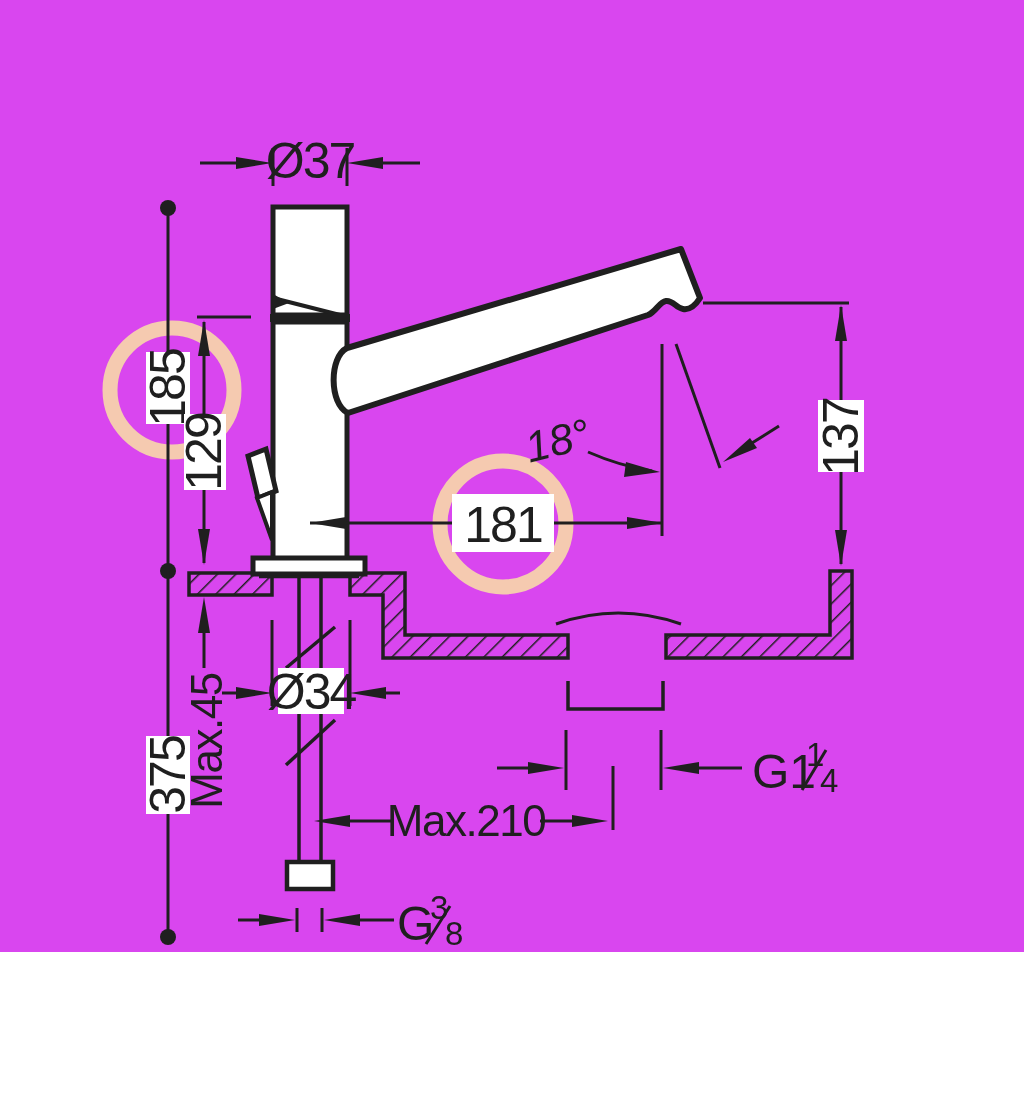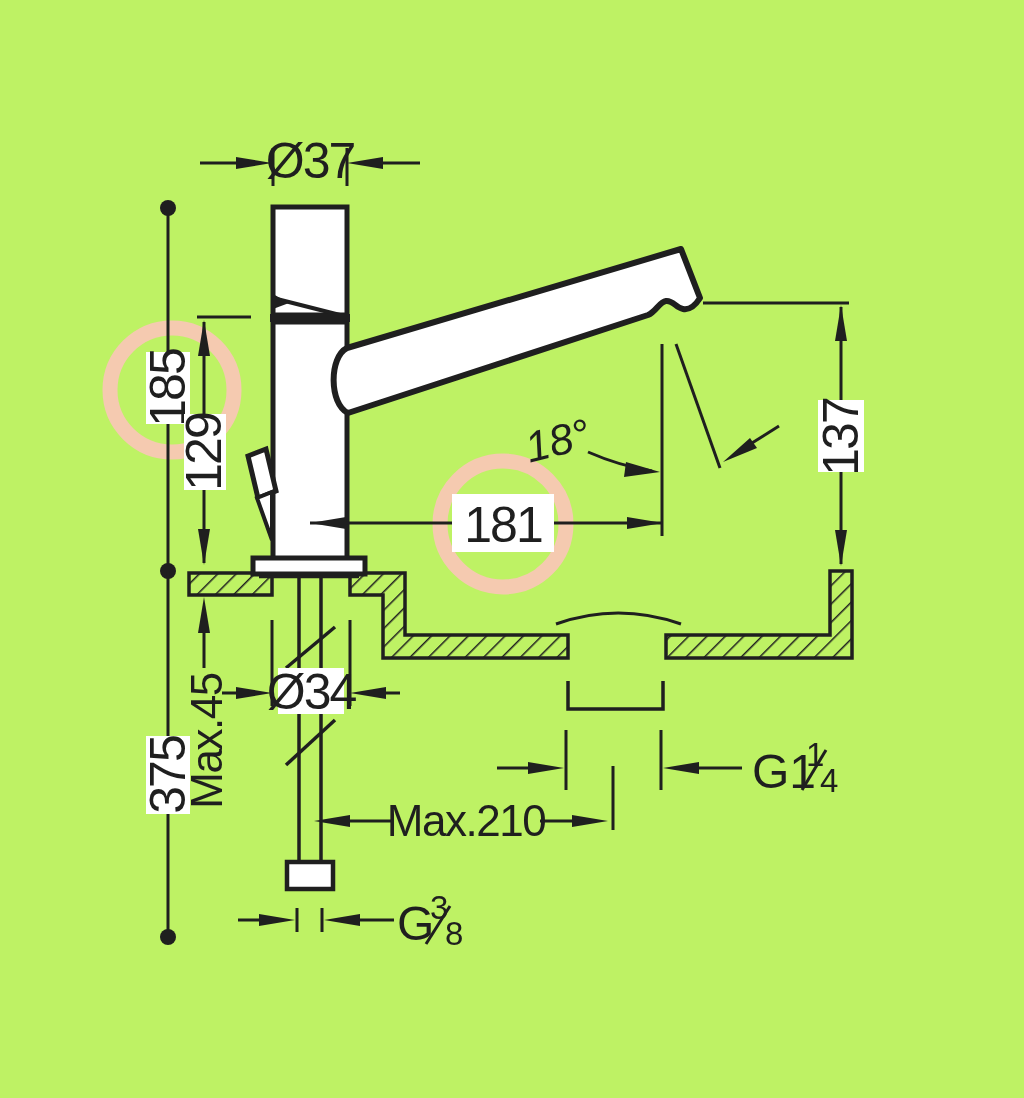--- a/index.html
+++ b/index.html
@@ -1,16 +1,16 @@
 <!DOCTYPE html>
 <html><head>
 <meta charset="utf-8">
 <style>
   html,body{margin:0;padding:0;background:#ffffff;}
-  #stage{position:relative;width:1024px;height:1098px;background:#bef264;overflow:hidden;
+  #stage{position:relative;width:1024px;height:952px;background:#d946ef;overflow:hidden;
          font-family:"Liberation Sans", sans-serif;}
   svg{position:absolute;left:0;top:0;}
   .ln{stroke:#1f1f1f;fill:none;}
   .dim{stroke:#1f1f1f;stroke-width:3;fill:none;}
   .arr{fill:#1f1f1f;stroke:none;}
   .hatched{fill:url(#hatch);stroke:#1f1f1f;stroke-width:3.5;}
   .whitefill{fill:#ffffff;stroke:#1f1f1f;}
   .dimtext{font-family:"Liberation Sans", sans-serif;font-size:50px;fill:#1f1f1f;
            letter-spacing:-2px;}
   .dimtext-sm{font-family:"Liberation Sans", sans-serif;font-size:44px;fill:#1f1f1f;

